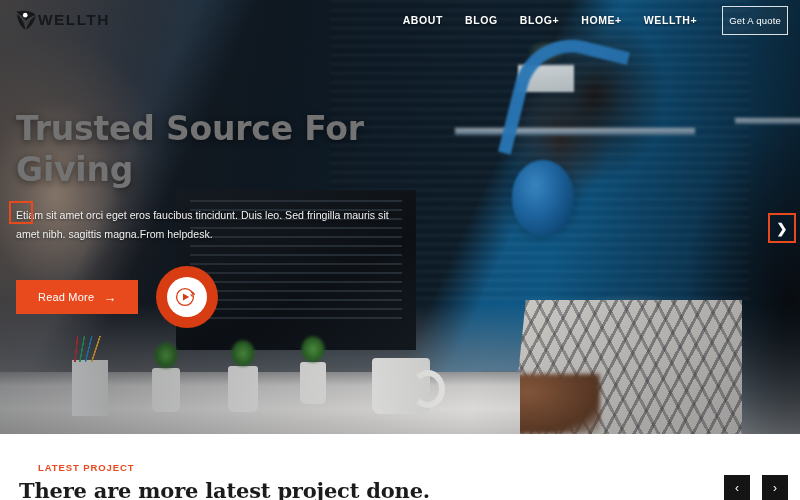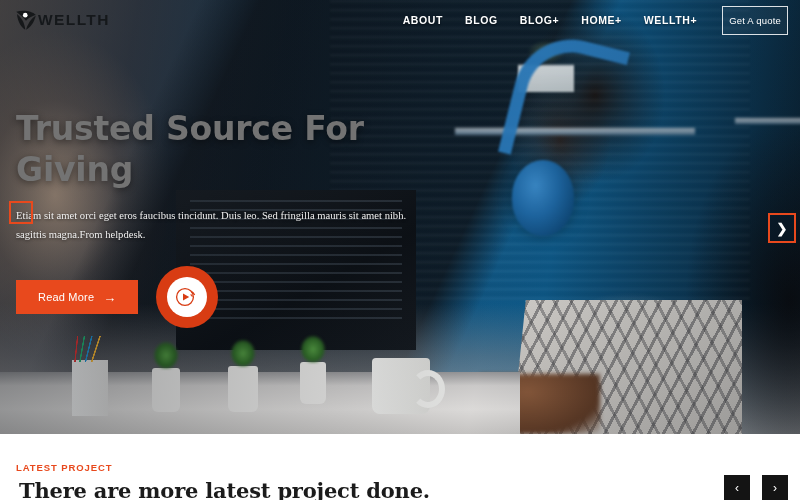--- a/index.html
+++ b/index.html
@@ -182,21 +182,20 @@
     font-size:33px; line-height:41px; font-weight:700;
     color:#737373; letter-spacing:-.2px;
     text-shadow:0 2px 7px rgba(0,0,0,.45);
     font-family:"DejaVu Sans", sans-serif;
   }
   .hero-desc {
     margin-top:16px; width:392px;
     font-size:10.6px; line-height:19px; color:#f1f1f1;
     text-shadow:0 1px 3px rgba(0,0,0,.6);
     position:relative;
-    font-family:Liberation Serif, serif;
   }
   .focus-box {
     position:absolute; left:-7px; top:-5px;
     width:24px; height:23px;
     border:2px solid #e8491d;
     pointer-events:none;
   }
   .hero-actions { margin-top:22px; display:flex; align-items:center; gap:18px; }
   .read-more {
     background:#e8491d; color:#fff; border:none;
@@ -224,21 +223,21 @@
     border:2px solid #e8491d;
     background:rgba(10,30,48,.35);
     display:flex; align-items:center; justify-content:center;
     color:#fff; font-size:13px; font-weight:700;
     z-index:18; cursor:pointer;
   }
 
   
   .projects { position:absolute; left:0; top:434px; width:800px; height:66px; background:#fff; }
   .eyebrow {
-    position:absolute; left:16px; top:28px;
+    position:absolute; left:38px; top:28px;
     font-size:9.5px; font-weight:700; letter-spacing:.9px; color:#e8491d;
   }
   .section-title {
     position:absolute; left:19px; top:44px;
     font-size:21px; font-weight:700; color:#1b1b1b;
     letter-spacing:-.2px;
     font-family:"DejaVu Serif", serif;
   }
   .proj-nav { position:absolute; right:12px; top:41px; display:flex; gap:12px; }
   .proj-nav button {

